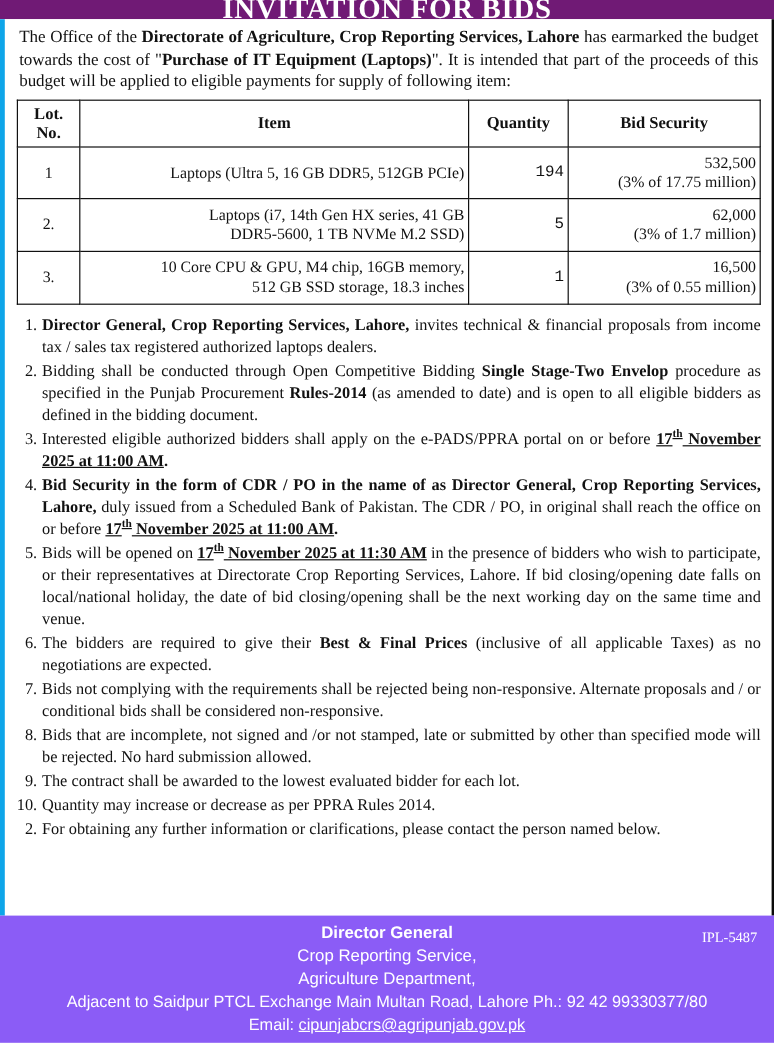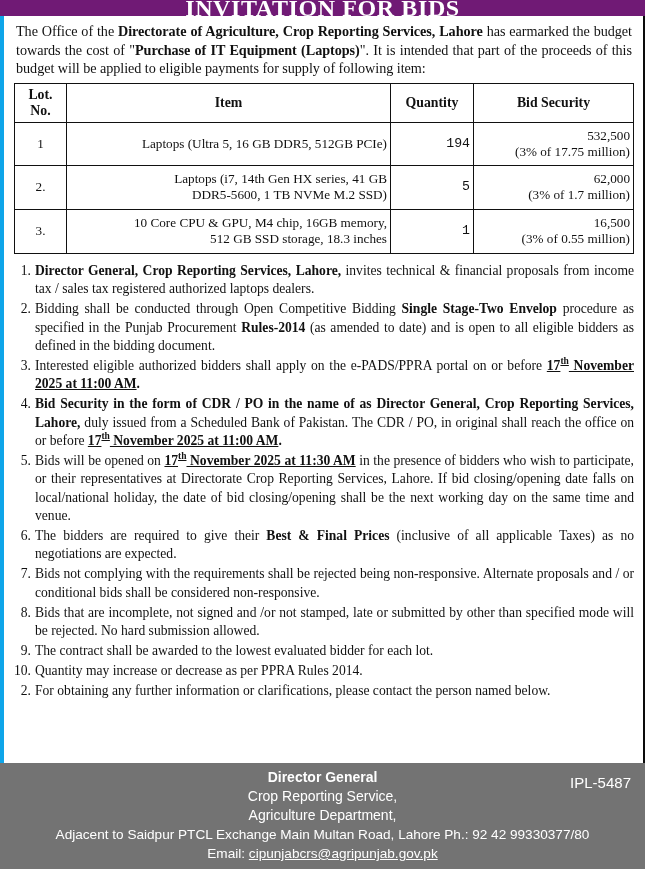--- a/index.html
+++ b/index.html
@@ -128,21 +128,21 @@
     font-weight: bold;
     font-size: 12.4px;
   }
   .sans {
     font-family: "Liberation Sans", "DejaVu Sans", sans-serif;
     font-size: 12.4px;
   }
 
   
   .footer {
-    background: #737373;
+    background: #8b5cf6;
     color: #ffffff;
     height: 106px;
     position: relative;
     text-align: center;
     padding-top: 5px;
     box-sizing: border-box;
     font-family: "Liberation Sans", "DejaVu Sans", sans-serif;
   }
   .footer .ln {
     font-size: 14px;
@@ -158,23 +158,23 @@
   .footer .email {
     font-size: 13.6px;
     line-height: 19px;
     color: #ffffff;
   }
   .footer .email u { text-decoration: underline; }
   .footer .ipl {
     position: absolute;
     right: 14px;
     top: 11px;
-    font-size: 15px;
-    color: #ffffff;
-    font-family: Liberation Sans, sans-serif;
+    font-size: 12px;
+    color: #ffffff;
+    font-family: Liberation Serif, serif;
     text-align: right;
   }
 </style>
 </head>
 <body>
 
 <div class="page">
 
   <div class="title-banner">
     <span class="title-text">INVITATION FOR BIDS</span>

